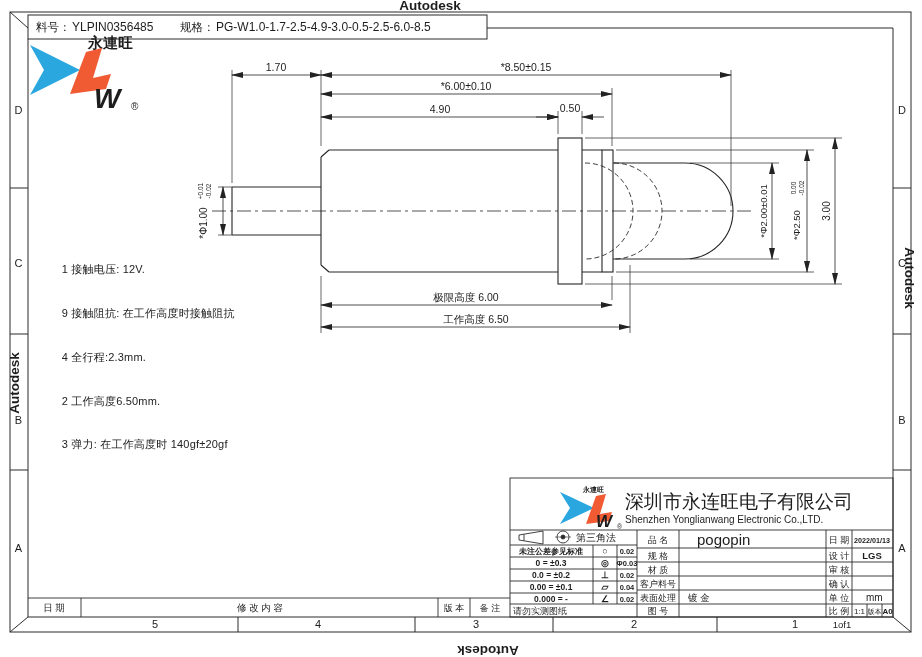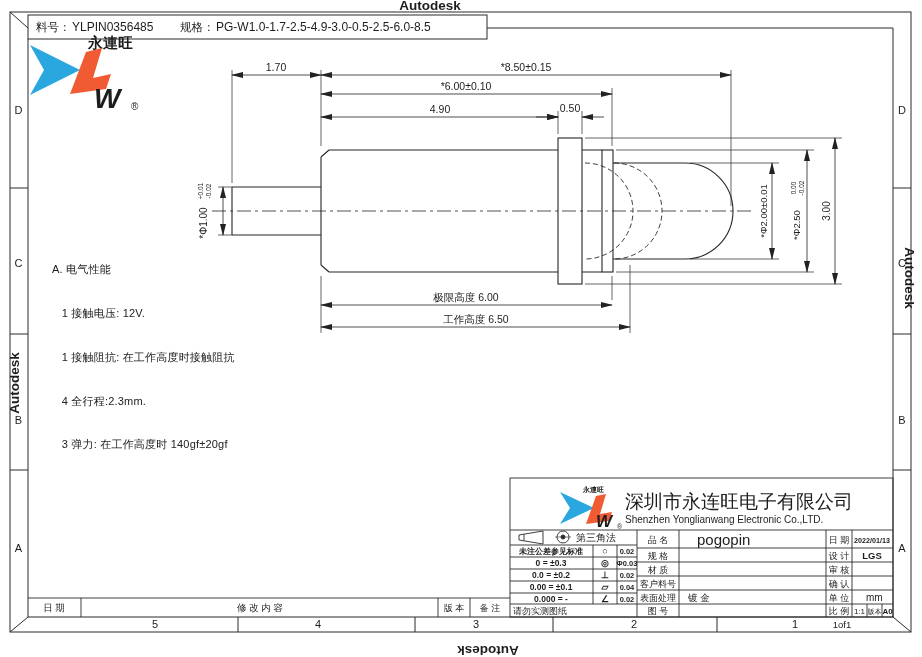--- a/index.html
+++ b/index.html
@@ -217,24 +217,24 @@
     <text x="872" y="542.5" font-size="7.2" font-weight="bold">2022/01/13</text>
     <text x="872" y="558.5" font-size="9.5" font-weight="bold">LGS</text>
     <text x="866" y="600.5" text-anchor="start" font-size="10">mm</text>
     <text x="859.5" y="613.5" font-size="8">1:1</text>
     <text x="874.5" y="613.5" font-size="7">版本</text>
     <text x="887.5" y="613.5" font-size="8" font-weight="bold">A0</text>
   </g>
 </svg>
 
   <div class="notes">
-    <div>A. 电气性能</div>
     <div>   1 接触电压: 12V.</div>
-    <div>   1 接触阻抗: 在工作高度时接触阻抗</div>
+    <div>   9 接触阻抗: 在工作高度时接触阻抗</div>
     <div>   4 全行程:2.3mm.</div>
+    <div>   2 工作高度6.50mm.</div>
     <div>   3 弹力: 在工作高度时 140gf±20gf</div>
     
     
     
     
     
     
     
     
     

